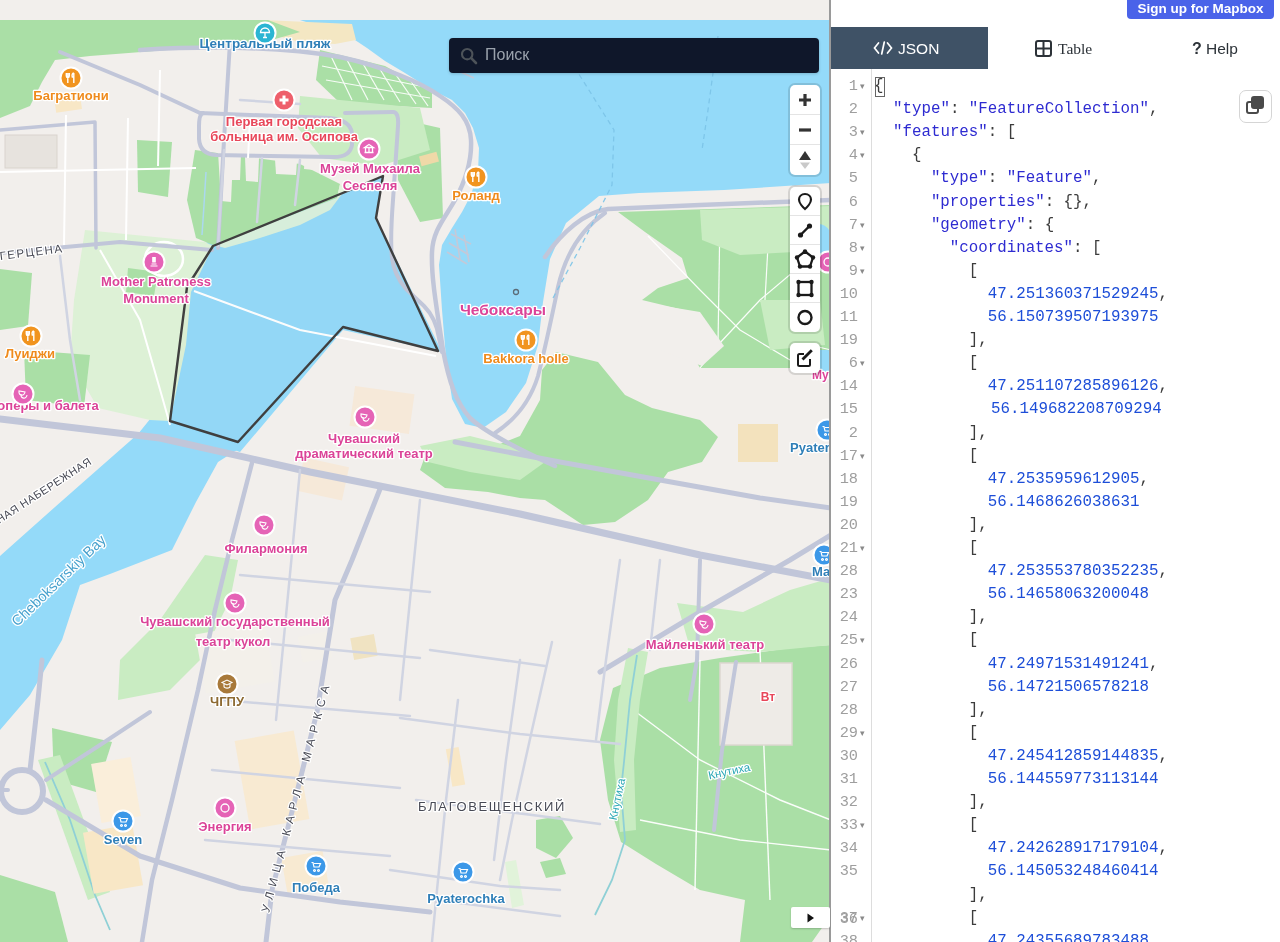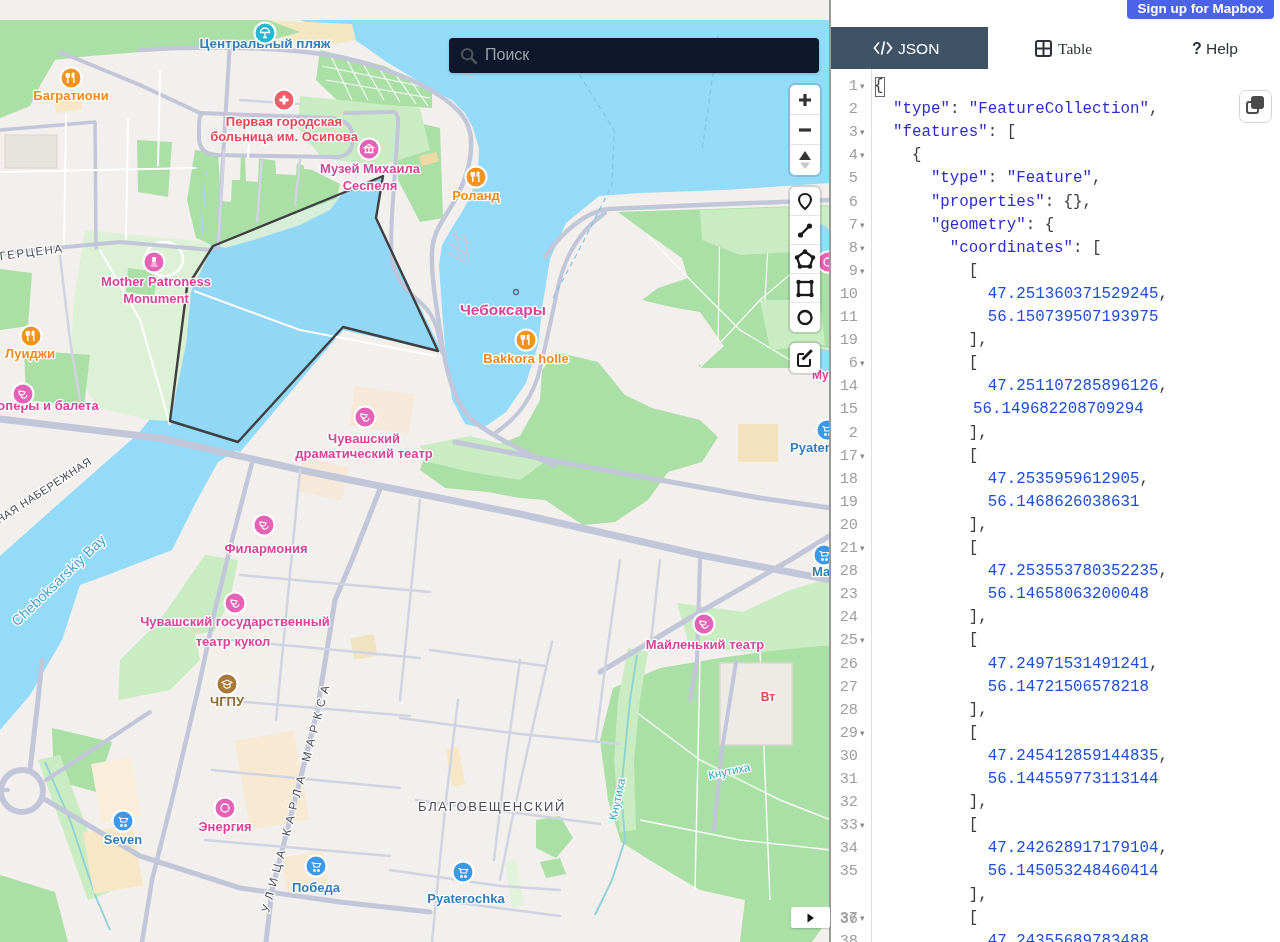--- a/index.html
+++ b/index.html
@@ -440,21 +440,21 @@
 <div class="gnum" style="top:237.0px">11</div>
 <div class="cline" style="top:237.0px;left:156.8px"><span class="cn">56.150739507193975</span></div>
 <div class="gnum" style="top:260.1px">19</div>
 <div class="cline" style="top:260.1px;left:137.8px"><span class="cp">],</span></div>
 <div class="gnum" style="top:283.2px">6</div>
 <div class="garr" style="top:283.2px">▾</div>
 <div class="cline" style="top:283.2px;left:137.8px"><span class="cp">[</span></div>
 <div class="gnum" style="top:306.3px">14</div>
 <div class="cline" style="top:306.3px;left:156.8px"><span class="cn">47.251107285896126</span><span class="cp">,</span></div>
 <div class="gnum" style="top:329.4px">15</div>
-<div class="cline" style="top:329.4px;left:142px"><span class="cn">56.149682208709294</span></div>
+<div class="cline" style="top:329.4px;left:160px"><span class="cn">56.149682208709294</span></div>
 <div class="gnum" style="top:352.5px">2</div>
 <div class="cline" style="top:352.5px;left:137.8px"><span class="cp">],</span></div>
 <div class="gnum" style="top:375.6px">17</div>
 <div class="garr" style="top:375.6px">▾</div>
 <div class="cline" style="top:375.6px;left:137.8px"><span class="cp">[</span></div>
 <div class="gnum" style="top:398.7px">18</div>
 <div class="cline" style="top:398.7px;left:156.8px"><span class="cn">47.2535959612905</span><span class="cp">,</span></div>
 <div class="gnum" style="top:421.8px">19</div>
 <div class="cline" style="top:421.8px;left:156.8px"><span class="cn">56.1468626038631</span></div>
 <div class="gnum" style="top:444.9px">20</div>

